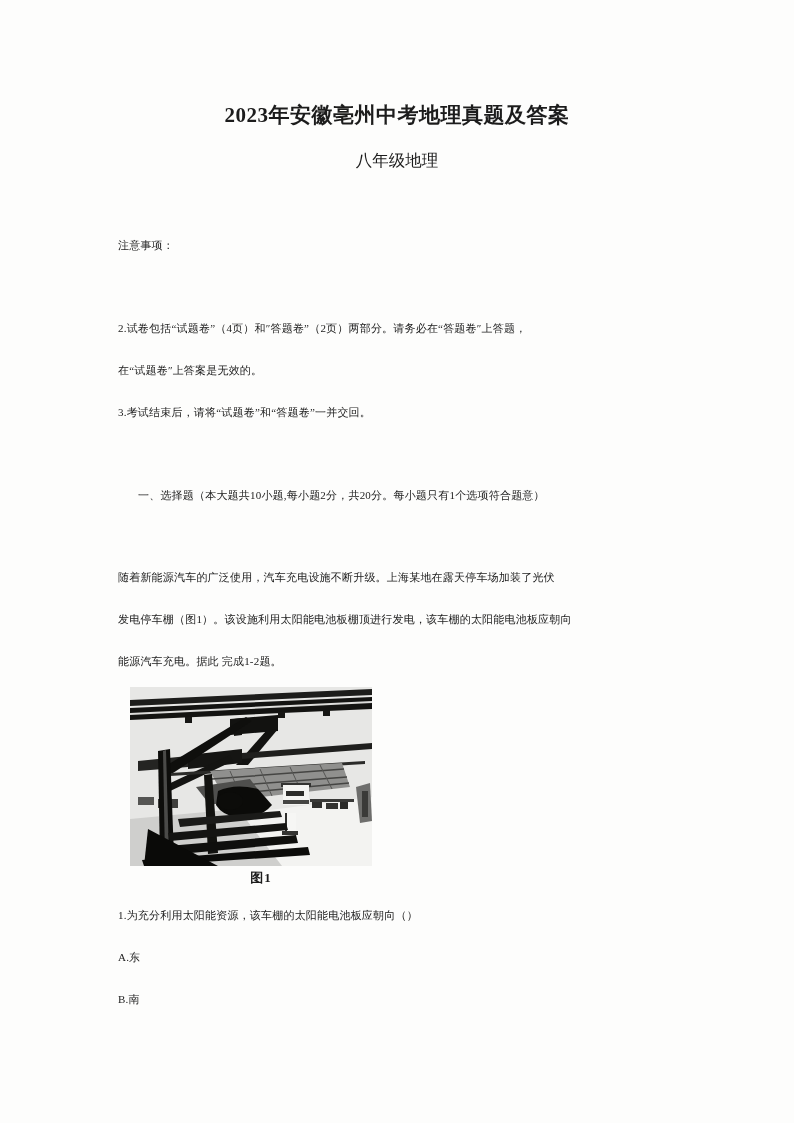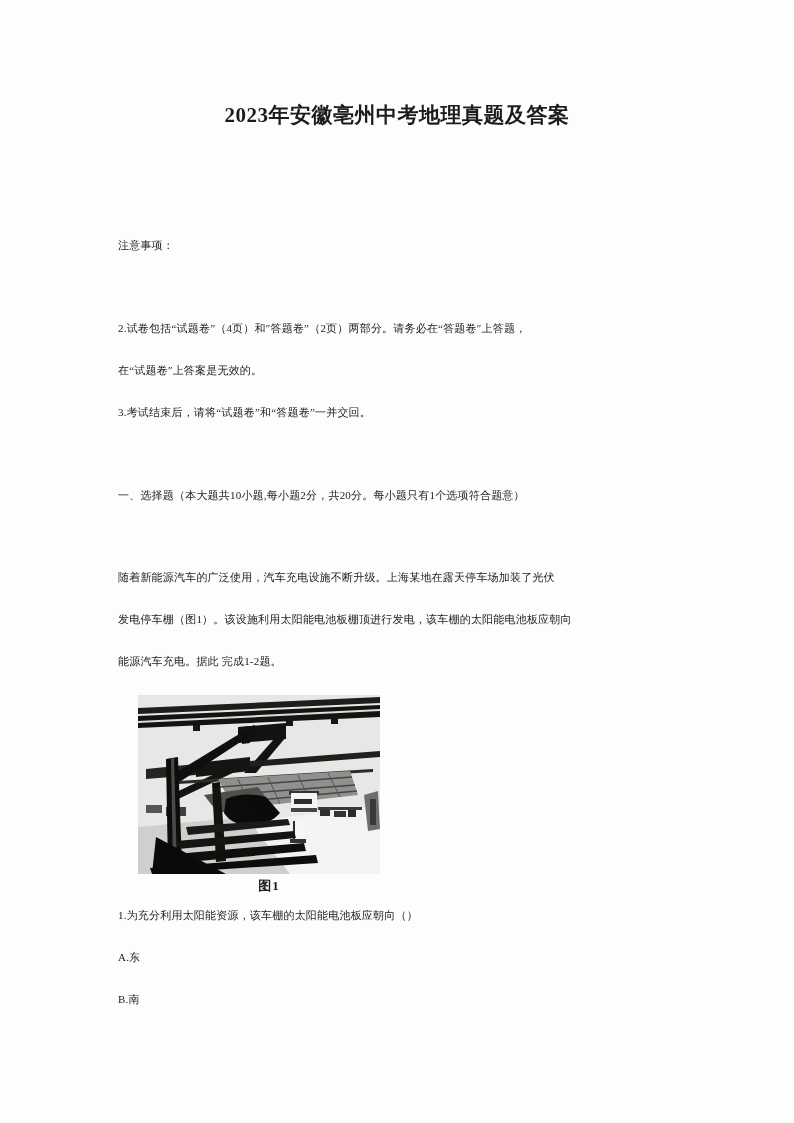--- a/index.html
+++ b/index.html
@@ -24,43 +24,44 @@
   .tline {
     position:absolute; left:118px;
     font-size:11px; line-height:19px;
     white-space:nowrap; letter-spacing:0.2px;
   }
   .y-notice   { top:236px; }
   .y-n1       { top:277px; }
   .y-n2a      { top:319px; }
   .y-n2b      { top:361px; }
   .y-n3       { top:403px; }
-  .y-section  { top:486px; }
+  .y-section  { top:486px;margin-left:20px; }
   .y-p1       { top:568px; }
   .y-p2       { top:610px; }
   .y-p3       { top:652px; }
   .y-q1       { top:906px; }
   .y-optA     { top:948px; }
   .y-optB     { top:990px; }
   figure.photo-fig {
     position:absolute; left:130px; top:687px; width:262px;
-    margin:8px; padding:0;
+    margin:0; padding:0;
   }
   figure.photo-fig svg { display:block; width:242px; height:179px; }
   figure.photo-fig figcaption {
     text-align:center; margin-top:3px;
     font-size:13px; font-weight:bold; letter-spacing:1px;
   }
 </style>
 </head>
 <body>
 
 <div class="page">
 
   <h1 class="doc-title">2023年安徽亳州中考地理真题及答案</h1>
+  <div class="doc-subtitle">八年级地理</div>
 
   <div class="tline y-notice">注意事项：</div>
   <div class="tline y-n2a">2.试卷包括“试题卷”（4页）和″答题卷”（2页）两部分。请务必在“答题卷″上答题，</div>
   <div class="tline y-n2b">在“试题卷″上答案是无效的。</div>
   <div class="tline y-n3">3.考试结束后，请将“试题卷”和“答题卷”一并交回。</div>
 
   <div class="tline y-section">一、选择题（本大题共10小题,每小题2分，共20分。每小题只有1个选项符合题意）</div>
 
   <div class="tline y-p1">随着新能源汽车的广泛使用，汽车充电设施不断升级。上海某地在露天停车场加装了光伏</div>
   <div class="tline y-p2">发电停车棚（图1）。该设施利用太阳能电池板棚顶进行发电，该车棚的太阳能电池板应朝向</div>

